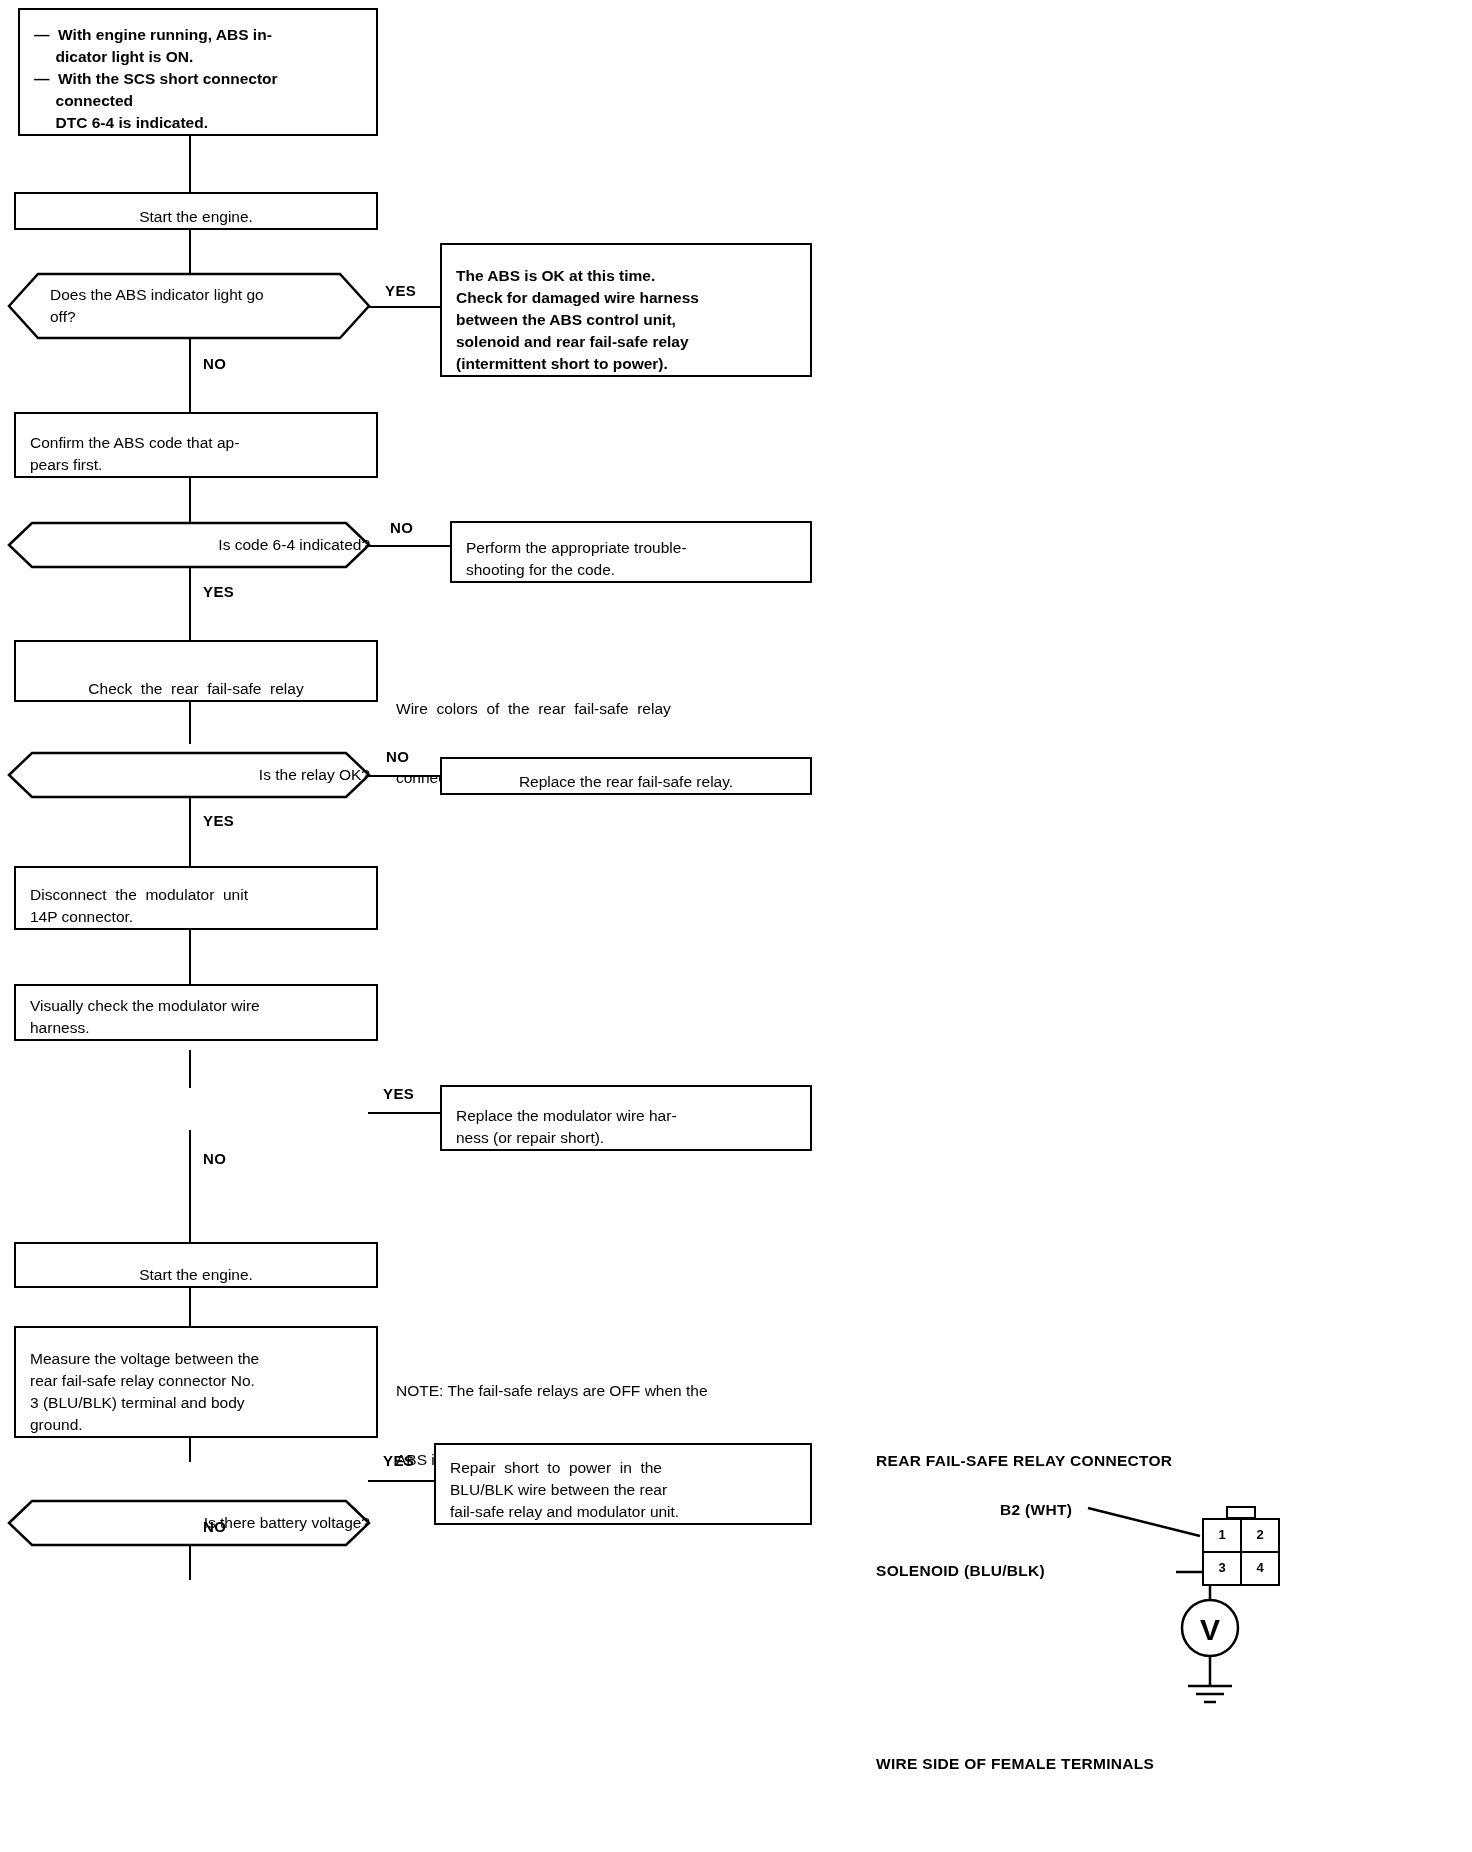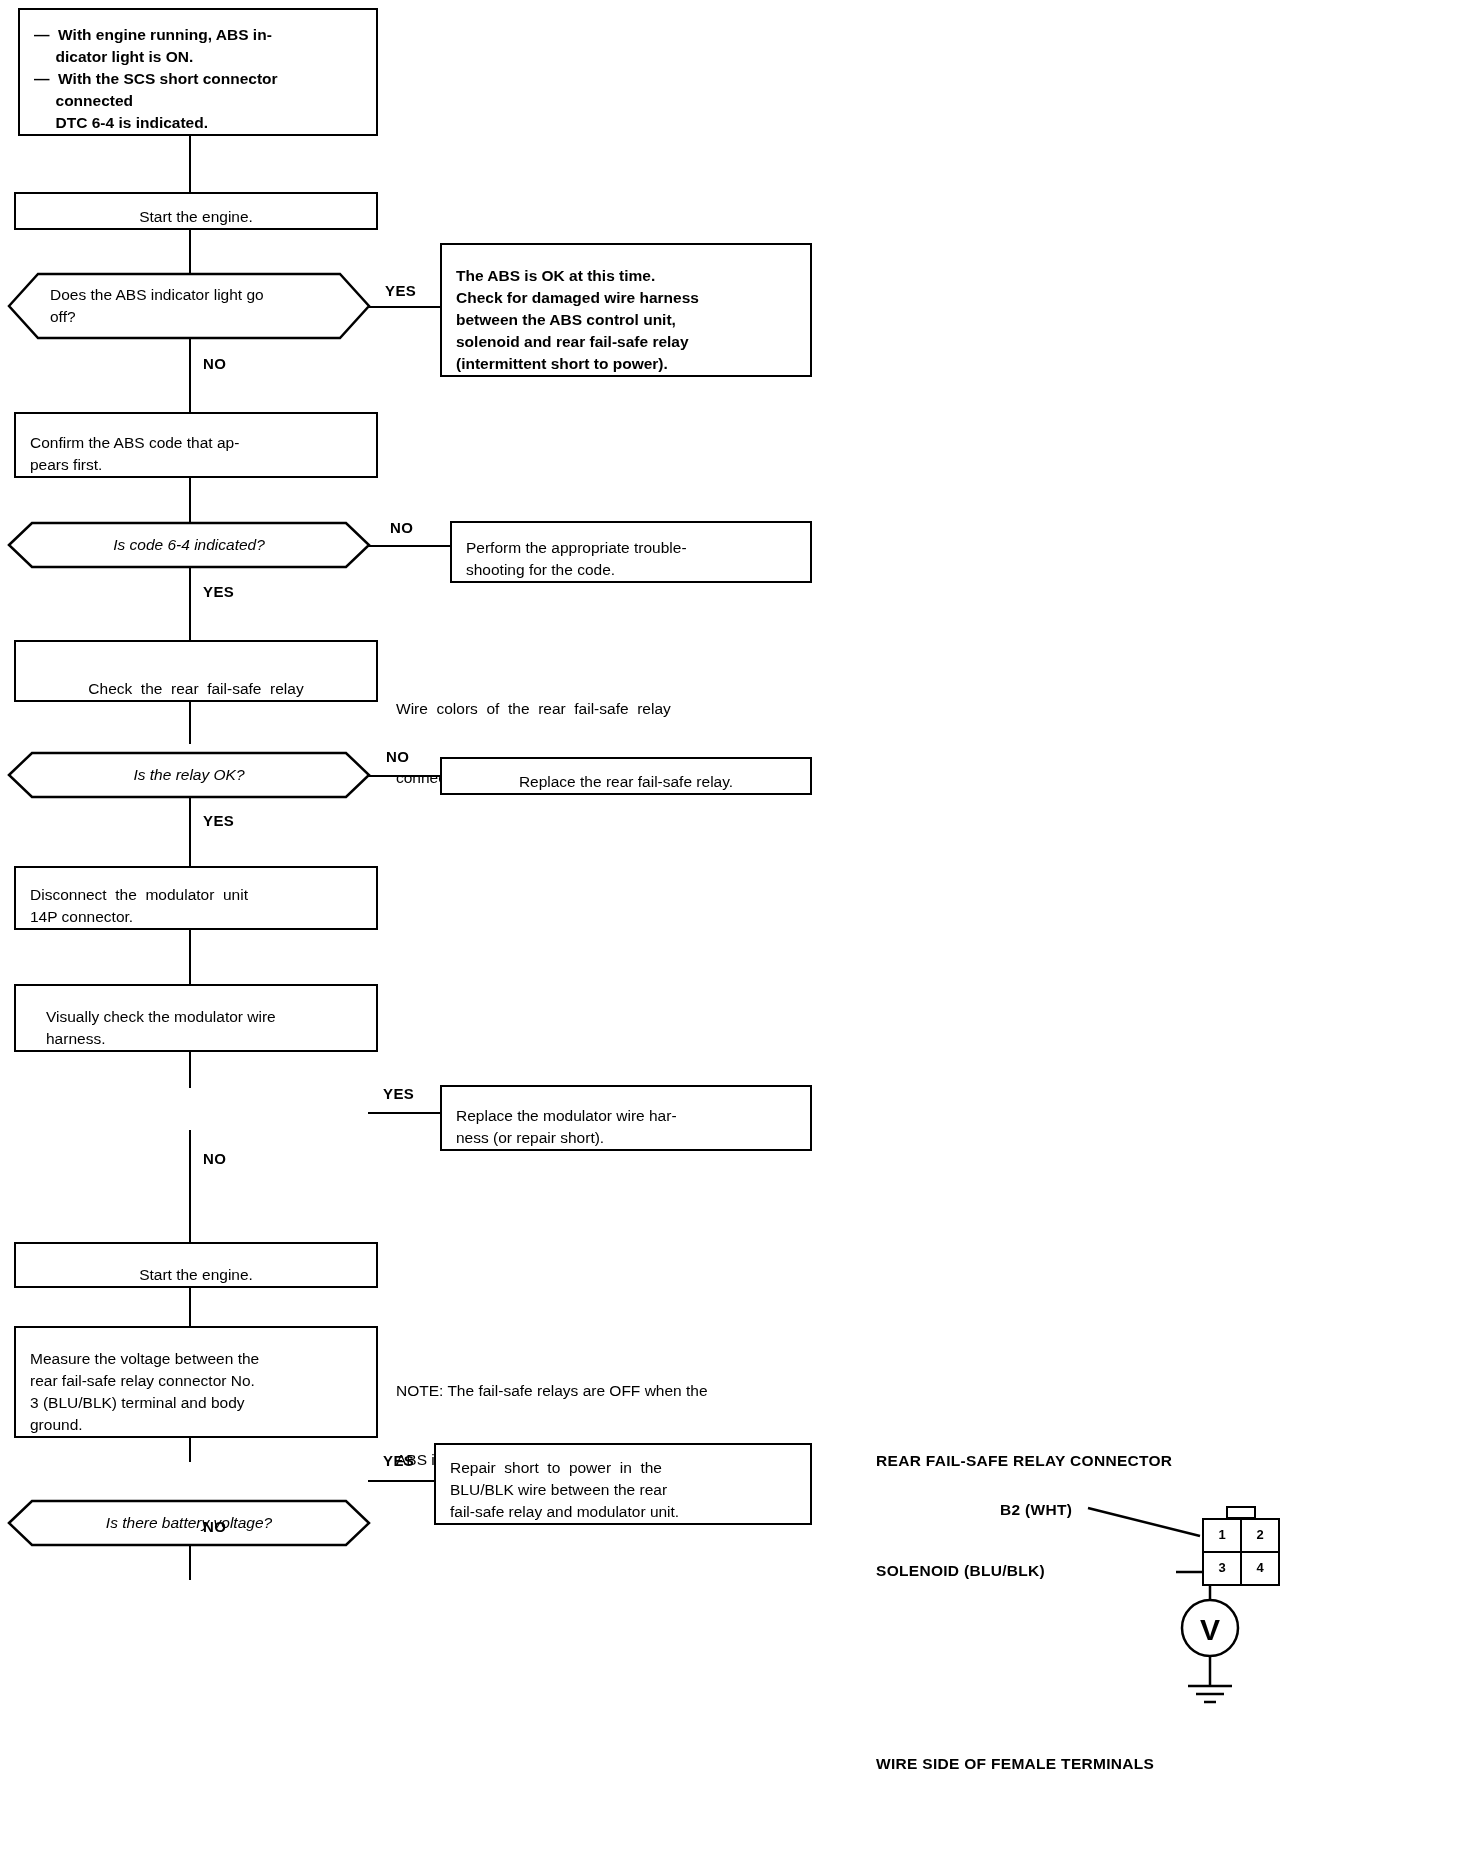--- a/index.html
+++ b/index.html
@@ -8,21 +8,21 @@
   .canvas{position:absolute;inset:0;}
   .box{position:absolute;border:2px solid #000;background:#fff;box-sizing:border-box;
        display:flex;flex-direction:column;justify-content:flex-end;}
   .box .ln{font-size:15.5px;line-height:1.42;padding:0 14px;white-space:pre;}
   .box.ctr .ln{text-align:center;}
   .box.bold .ln{font-weight:bold;}
   .hex{position:absolute;box-sizing:border-box;}
   .hex .shape{position:absolute;inset:0;}
   .hex .txt{position:absolute;inset:0;display:flex;flex-direction:column;
             justify-content:center;padding-left:42px;font-size:15.5px;line-height:1.42;}
-  .hex.ctr .txt{align-items:center;padding-left:0;font-style:italic;}
+  .hex.ctr .txt{align-items:flex-end;padding-left:0;}
   .plain{position:absolute;font-size:15.5px;line-height:1.5;white-space:pre;}
   .lbl{position:absolute;font-size:15px;font-weight:bold;letter-spacing:.4px;text-align:right;}
   .cap{position:absolute;font-size:15.5px;font-weight:bold;letter-spacing:.3px;white-space:nowrap;}
   .ln-v{position:absolute;width:2px;background:#000;}
   .ln-h{position:absolute;height:2px;background:#000;}
   .conn{position:absolute;border:2.5px solid #000;box-sizing:border-box;background:#fff;}
   .pin{position:absolute;font-size:13px;font-weight:bold;text-align:center;}
   svg{display:block;overflow:visible;}
 </style>
 </head>
@@ -124,21 +124,21 @@
 
   <div class="box ctr" style="left:440px;top:757px;width:372px;height:38px;">
     <div class="ln">Replace the rear fail-safe relay.</div>
   </div>
 
   <div class="box" style="left:14px;top:866px;width:364px;height:64px;">
     <div class="ln">Disconnect  the  modulator  unit</div>
     <div class="ln">14P connector.</div>
   </div>
 
-  <div class="box" style="left:14px;top:984px;width:364px;height:68px;padding-left:16px;">
+  <div class="box" style="left:14px;top:984px;width:364px;height:57px;">
     <div class="ln">Visually check the modulator wire</div>
     <div class="ln">harness.</div>
   </div>
 
   <div class="lbl" style="left:383px;top:1085px;">YES</div>
   <div class="lbl" style="left:203px;top:1150px;">NO</div>
 
   <div class="box" style="left:440px;top:1085px;width:372px;height:66px;">
     <div class="ln">Replace the modulator wire har-</div>
     <div class="ln">ness (or repair short).</div>

